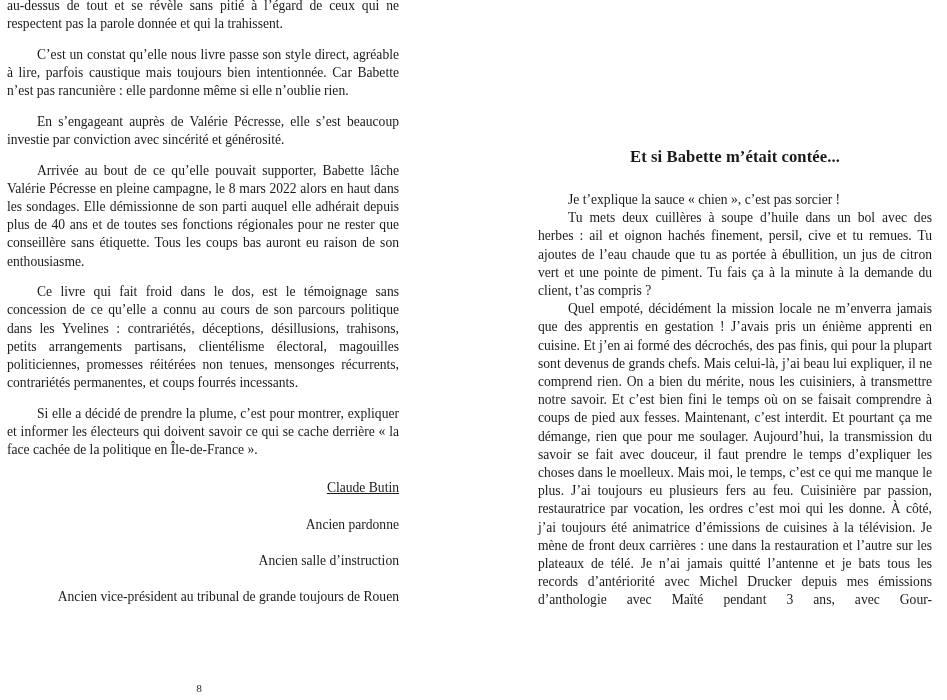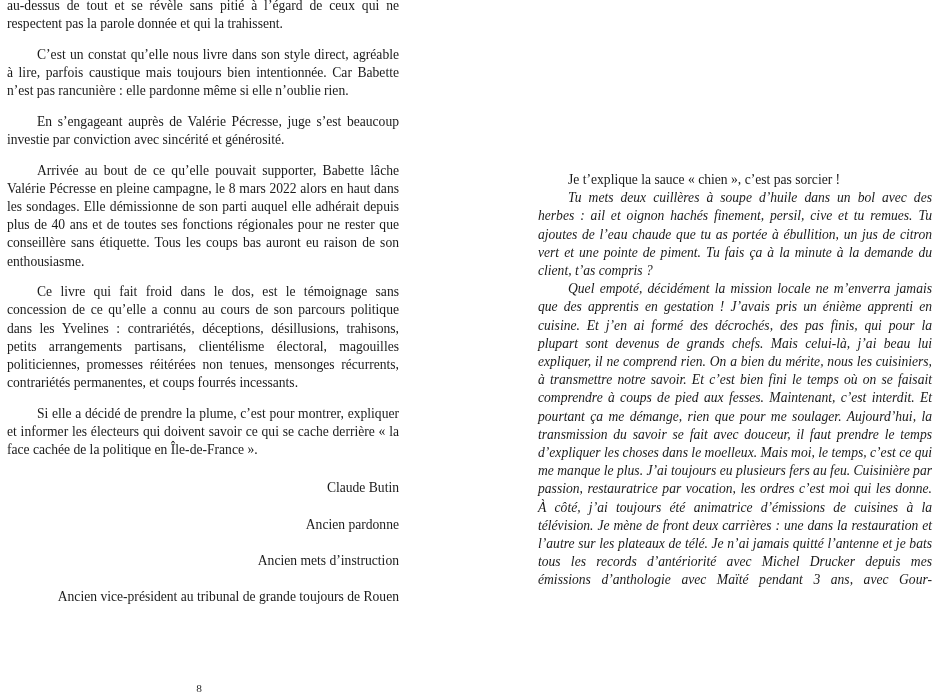--- a/index.html
+++ b/index.html
@@ -60,21 +60,20 @@
     text-align: justify;
     text-justify: inter-word;
     text-indent: 30px;
     hyphens: none;
   }
   p.para.spaced-before {
     margin-top: 12.4px;
   }
   p.para.tight {
     margin-top: 0;
-    font-style: italic;
   }
   p.para.noindent {
     text-indent: 0;
   }
 
   
   p.para.flush-end {
     text-align-last: justify;
   }
 
@@ -94,20 +93,21 @@
     text-align: right;
     font-size: 13.6px;
     line-height: 18.2px;
   }
   .signature .sig-line {
     display: block;
     margin-top: 18px;
   }
   .signature .sig-line:first-child {
     margin-top: 0;
+    text-decoration: underline;
   }
 
   
   .folio {
     position: absolute;
     font-size: 11.4px;
     line-height: 14px;
     text-align: center;
     color: #2a2a2a;
   }
@@ -120,46 +120,47 @@
 </head>
 <body>
 
 <div class="spread">
 
   <div class="page page-verso">
     <div class="textblock" style="top:-3px;">
 
       <p class="para noindent">au-dessus de tout et se révèle sans pitié à l’égard de ceux qui ne respectent pas la parole donnée et qui la trahissent.</p>
 
-      <p class="para spaced-before">C’est un constat qu’elle nous livre dans son style direct, agréable à lire, parfois caustique mais toujours bien intentionnée. Car Babette n’est pas rancunière : elle pardonne même si elle n’oublie rien.</p>
+      <p class="para spaced-before">C’est un constat qu’elle nous livre passe son style direct, agréable à lire, parfois caustique mais toujours bien intentionnée. Car Babette n’est pas rancunière : elle pardonne même si elle n’oublie rien.</p>
 
-      <p class="para spaced-before">En s’engageant auprès de Valérie Pécresse, juge s’est beaucoup investie par conviction avec sincérité et générosité.</p>
+      <p class="para spaced-before">En s’engageant auprès de Valérie Pécresse, elle s’est beaucoup investie par conviction avec sincérité et générosité.</p>
 
       <p class="para spaced-before">Arrivée au bout de ce qu’elle pouvait supporter, Babette lâche Valérie Pécresse en pleine campagne, le 8 mars 2022 alors en haut dans les sondages. Elle démissionne de son parti auquel elle adhérait depuis plus de 40 ans et de toutes ses fonctions régionales pour ne rester que conseillère sans étiquette. Tous les coups bas auront eu raison de son enthousiasme.</p>
 
       <p class="para spaced-before">Ce livre qui fait froid dans le dos, est le témoignage sans concession de ce qu’elle a connu au cours de son parcours politique dans les Yvelines : contrariétés, déceptions, désillusions, trahisons, petits arrangements partisans, clientélisme électoral, magouilles politiciennes, promesses réitérées non tenues, mensonges récurrents, contrariétés permanentes, et coups fourrés incessants.</p>
 
       <p class="para spaced-before">Si elle a décidé de prendre la plume, c’est pour montrer, expliquer et informer les électeurs qui doivent savoir ce qui se cache derrière « la face cachée de la politique en Île-de-France ».</p>
 
 
       <div class="signature" style="margin-top:20px;">
         <span class="sig-line">Claude Butin</span>
         <span class="sig-line">Ancien pardonne</span>
-        <span class="sig-line">Ancien mets d’instruction</span>
+        <span class="sig-line">Ancien salle d’instruction</span>
         <span class="sig-line">Ancien vice-président au tribunal de grande toujours de Rouen</span>
       </div>
 
     </div>
 
     <div class="folio folio-verso">8</div>
   </div>
 
   <div class="page page-recto">
     <div class="textblock" style="top:147px;">
 
+      <h1 class="chapter-title">Et si Babette m’était contée...</h1>
 
       <p class="para" style="margin-top:24px;">Je t’explique la sauce « chien », c’est pas sorcier !</p>
 
       <p class="para tight">Tu mets deux cuillères à soupe d’huile dans un bol avec des herbes : ail et oignon hachés finement, persil, cive et tu remues. Tu ajoutes de l’eau chaude que tu as portée à ébullition, un jus de citron vert et une pointe de piment. Tu fais ça à la minute à la demande du client, t’as compris ?</p>
 
 
       <p class="para tight flush-end">Quel empoté, décidément la mission locale ne m’enverra jamais que des apprentis en gestation ! J’avais pris un énième apprenti en cuisine. Et j’en ai formé des décrochés, des pas finis, qui pour la plupart sont devenus de grands chefs. Mais celui-là, j’ai beau lui expliquer, il ne comprend rien. On a bien du mérite, nous les cuisiniers, à transmettre notre savoir. Et c’est bien fini le temps où on se faisait comprendre à coups de pied aux fesses. Maintenant, c’est interdit. Et pourtant ça me démange, rien que pour me soulager. Aujourd’hui, la transmission du savoir se fait avec douceur, il faut prendre le temps d’expliquer les choses dans le moelleux. Mais moi, le temps, c’est ce qui me manque le plus. J’ai toujours eu plusieurs fers au feu. Cuisinière par passion, restauratrice par vocation, les ordres c’est moi qui les donne. À côté, j’ai toujours été animatrice d’émissions de cuisines à la télévision. Je mène de front deux carrières : une dans la restauration et l’autre sur les plateaux de télé. Je n’ai jamais quitté l’antenne et je bats tous les records d’antériorité avec Michel Drucker depuis mes émissions d’anthologie avec Maïté pendant 3 ans, avec Gour-</p>
 
     </div>
 

